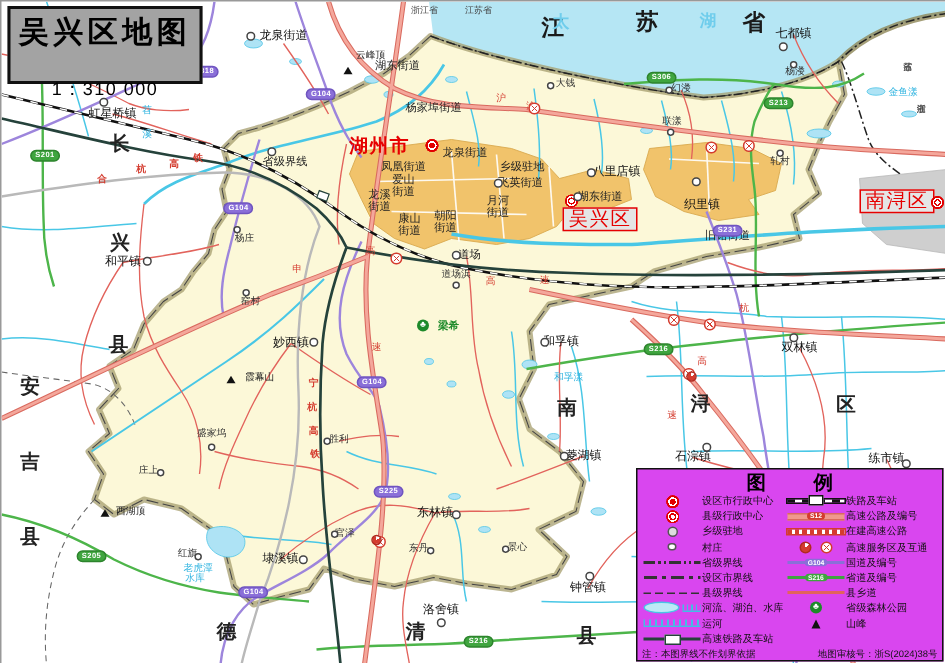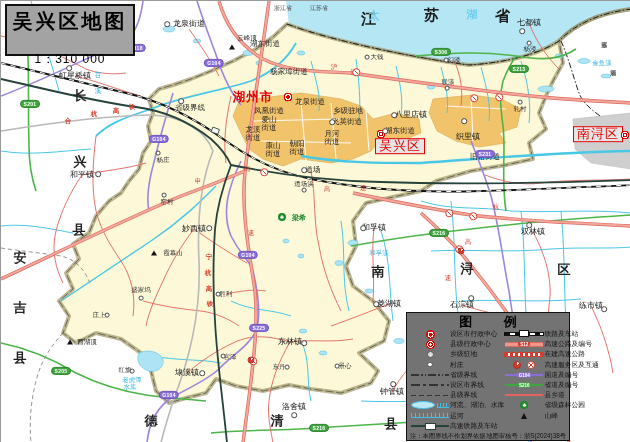--- a/index.html
+++ b/index.html
@@ -35,21 +35,21 @@
   .inter{position:absolute;transform:translate(-50%,-50%);width:5.5px;height:5.5px;border-radius:50%;background:#fff;border:1px solid #d43c2f;}
   .inter:before{content:"";position:absolute;left:1px;top:1px;right:1px;bottom:1px;
     background:linear-gradient(45deg,transparent 44%,#d43c2f 44% 56%,transparent 56%),linear-gradient(-45deg,transparent 44%,#d43c2f 44% 56%,transparent 56%);}
   .service{position:absolute;transform:translate(-50%,-50%);width:5px;height:5px;border-radius:50%;background:conic-gradient(#fff 0 55deg,#d43c2f 55deg 360deg);border:0.5px solid #b02a20;}
   .forest-sym{position:absolute;transform:translate(-50%,-50%);width:8px;height:8px;border-radius:50%;background:#1d8a2a;color:#fff;font-size:6px;line-height:8px;text-align:center;}
   
   #titlebox{position:absolute;left:4px;top:3px;width:130px;height:52px;background:#a3a3a3;border:2px solid #111;box-sizing:border-box;text-align:center;}
   #titlebox .t1{font-size:20px;font-weight:bold;letter-spacing:3px;margin-top:2px;color:#000;}
   #titlebox .t2{font-size:12px;color:#000;letter-spacing:1px;margin-top:16px;}
   
-  #legend{position:absolute;left:405px;top:311px;width:164px;height:129px;background:#737373;border:1.5px solid #111;box-sizing:border-box;padding:1px 3px;}
+  #legend{position:absolute;left:423px;top:311px;width:205px;height:129px;background:#d946ef;border:1.5px solid #111;box-sizing:border-box;padding:1px 3px;}
   #legend .lg-title{text-align:center;font-size:13px;font-weight:bold;letter-spacing:14px;padding-left:14px;line-height:15px;color:#000;}
   #legend .cols{display:flex;}
   #legend .col{display:flex;flex-direction:column;}
   #legend .col.left{width:96px;}
   #legend .col.right{width:100px;}
   #legend .row{display:flex;align-items:center;height:10.2px;}
   #legend .symc{width:40px;display:flex;align-items:center;justify-content:center;position:relative;flex:none;}
   #legend .lgl{font-size:6.8px;color:#111;white-space:nowrap;}
   #legend .notes{display:flex;justify-content:space-between;font-size:6.3px;color:#111;margin-top:1px;}
   

